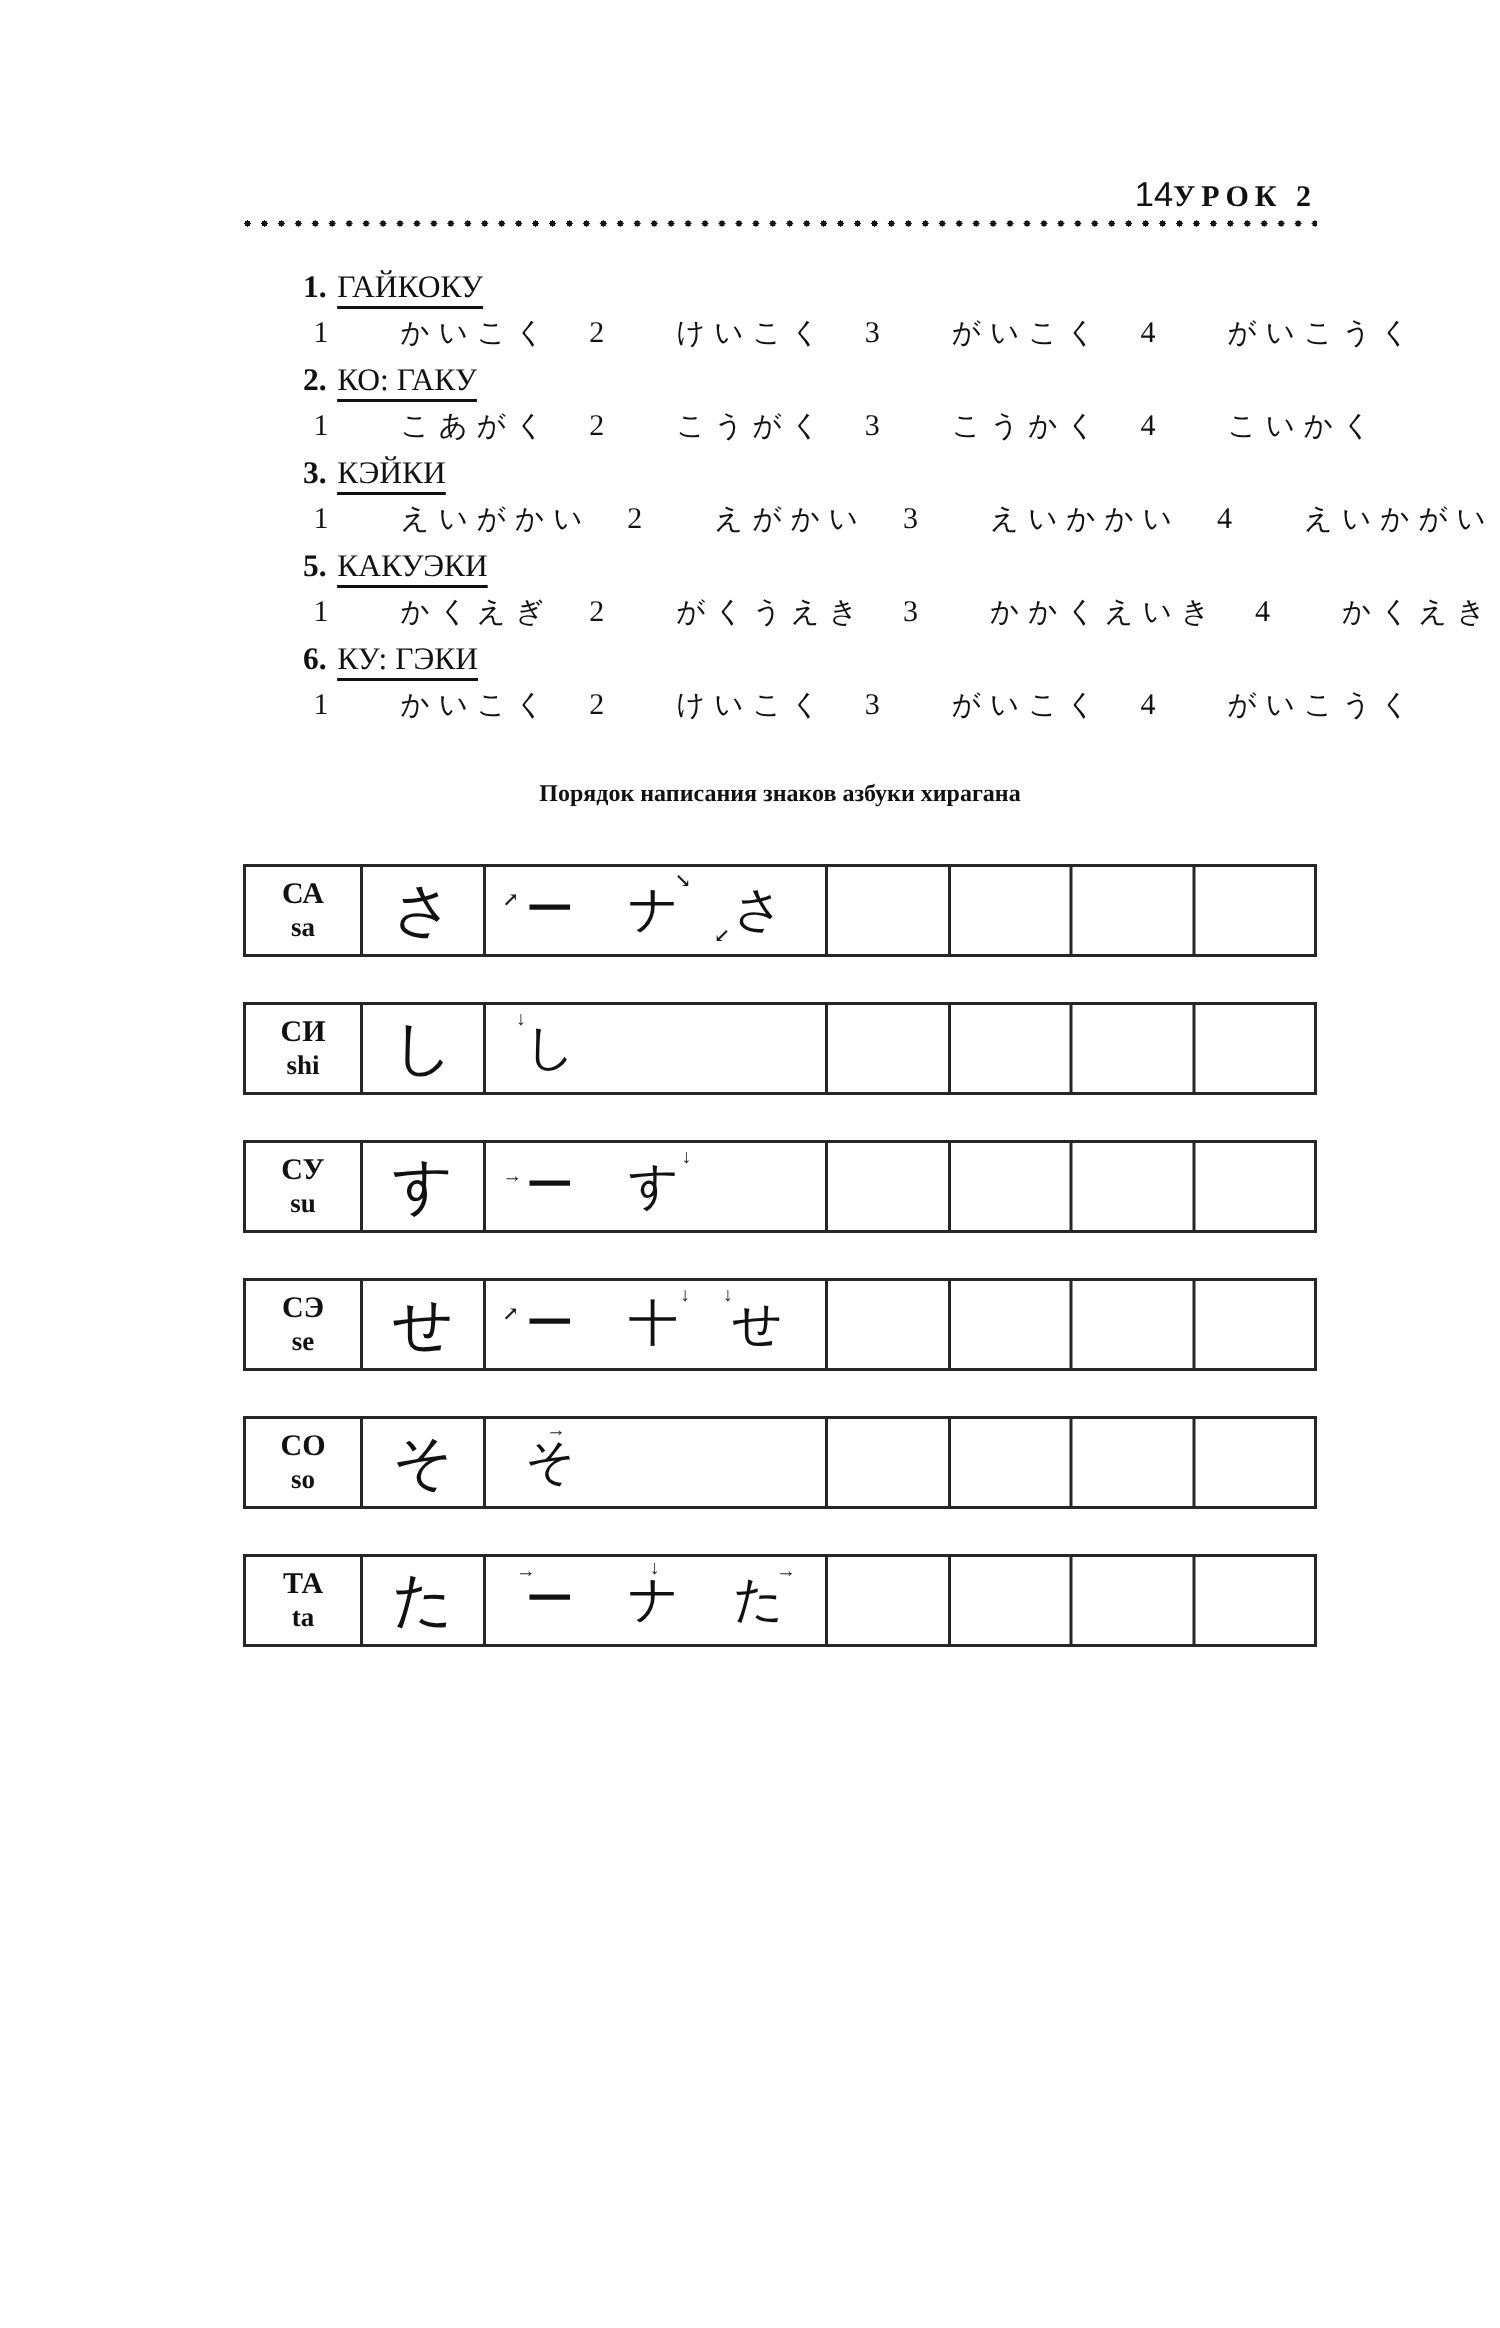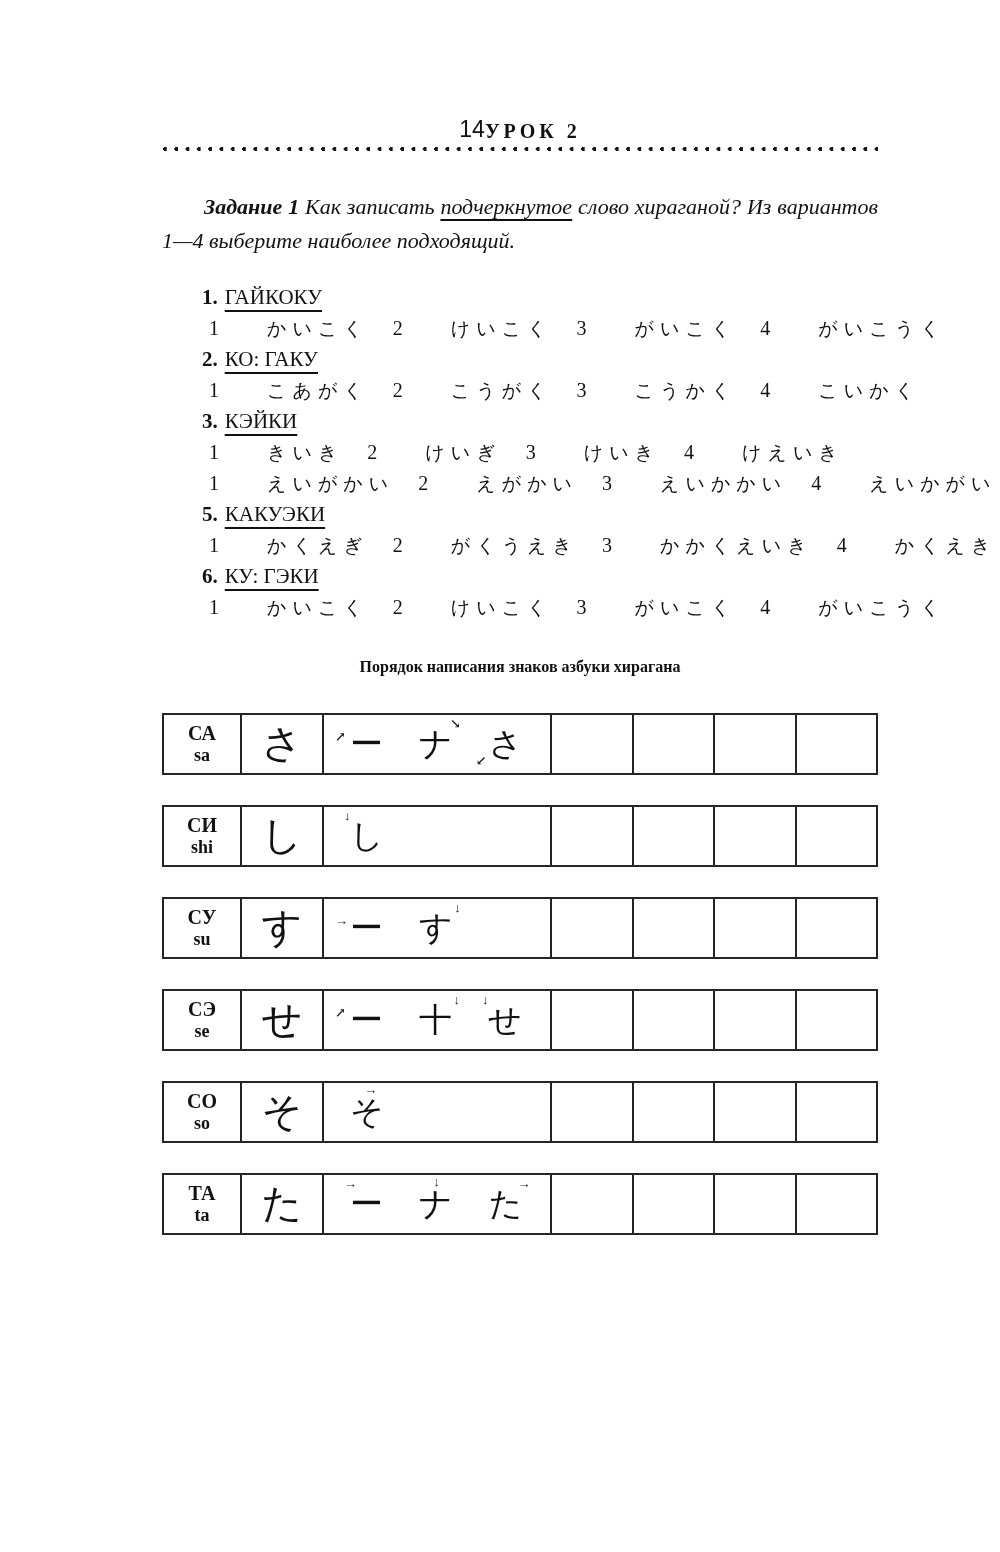--- a/index.html
+++ b/index.html
@@ -5,21 +5,21 @@
   * { margin:0; padding:0; box-sizing:border-box; }
   html,body { background:#ffffff; }
   body {
     width:1000px; height:1552px; overflow:hidden;
     color:#111111;
     font-family:"Liberation Serif","DejaVu Serif",serif;
   }
   .page { position:relative; width:1000px; height:1552px; padding:118px 122px 0 162px; }
 
   
-  .header { display:flex; justify-content:center; align-items:flex-end; }
+  .header { display:flex; justify-content:flex-end; align-items:flex-end; }
   .page-number { font-family:"Liberation Sans","DejaVu Sans",sans-serif; font-size:23px; line-height:1; }
   .lesson-label { font-weight:bold; font-size:20px; letter-spacing:4px; line-height:1; }
   .dotted-rule {
     margin-top:5px; height:6px; width:100%;
     background-image:radial-gradient(circle 2.1px at 3px 3px, #151515 97%, transparent);
     background-size:11.3px 6px; background-repeat:repeat-x;
   }
 
   
   .task {
@@ -67,34 +67,32 @@
 <body>
 
 <div class="page">
 
   <div class="header">
     <span class="page-number">14</span>
     <span class="lesson-label">УРОК 2</span>
   </div>
   <div class="dotted-rule"></div>
 
-  <p class="task"><b>Задание 1</b><span> Как записать </span><span class="u">подчеркнутое</span><span> слово хираганой? Из вариантов 1—4 выберите наиболее подходящий.</span></p>
 
   <div class="ex-list">
       <div class="ex-item">
         <div class="ex-term-line"><b class="ex-num">1.</b><span class="ex-term">ГАЙКОКУ</span></div>
         <div class="ex-opts"><span class="opt"><span class="opt-num">1</span><span class="opt-kana">かいこく</span></span><span class="opt"><span class="opt-num">2</span><span class="opt-kana">けいこく</span></span><span class="opt"><span class="opt-num">3</span><span class="opt-kana">がいこく</span></span><span class="opt"><span class="opt-num">4</span><span class="opt-kana">がいこうく</span></span></div>
       </div>
       <div class="ex-item">
         <div class="ex-term-line"><b class="ex-num">2.</b><span class="ex-term">КО: ГАКУ</span></div>
         <div class="ex-opts"><span class="opt"><span class="opt-num">1</span><span class="opt-kana">こあがく</span></span><span class="opt"><span class="opt-num">2</span><span class="opt-kana">こうがく</span></span><span class="opt"><span class="opt-num">3</span><span class="opt-kana">こうかく</span></span><span class="opt"><span class="opt-num">4</span><span class="opt-kana">こいかく</span></span></div>
       </div>
       <div class="ex-item">
         <div class="ex-term-line"><b class="ex-num">3.</b><span class="ex-term">КЭЙКИ</span></div>
-        <div class="ex-opts"><span class="opt"><span class="opt-num">1</span><span class="opt-kana">きいき</span></span><span class="opt"><span class="opt-num">2</span><span class="opt-kana">けいぎ</span></span><span class="opt"><span class="opt-num">3</span><span class="opt-kana">けいき</span></span><span class="opt"><span class="opt-num">4</span><span class="opt-kana">けえいき</span></span></div>
       </div>
       <div class="ex-item">
         <div class="ex-opts"><span class="opt"><span class="opt-num">1</span><span class="opt-kana">えいがかい</span></span><span class="opt"><span class="opt-num">2</span><span class="opt-kana">えがかい</span></span><span class="opt"><span class="opt-num">3</span><span class="opt-kana">えいかかい</span></span><span class="opt"><span class="opt-num">4</span><span class="opt-kana">えいかがい</span></span></div>
       </div>
       <div class="ex-item">
         <div class="ex-term-line"><b class="ex-num">5.</b><span class="ex-term">КАКУЭКИ</span></div>
         <div class="ex-opts"><span class="opt"><span class="opt-num">1</span><span class="opt-kana">かくえぎ</span></span><span class="opt"><span class="opt-num">2</span><span class="opt-kana">がくうえき</span></span><span class="opt"><span class="opt-num">3</span><span class="opt-kana">かかくえいき</span></span><span class="opt"><span class="opt-num">4</span><span class="opt-kana">かくえき</span></span></div>
       </div>
       <div class="ex-item">
         <div class="ex-term-line"><b class="ex-num">6.</b><span class="ex-term">КУ: ГЭКИ</span></div>

